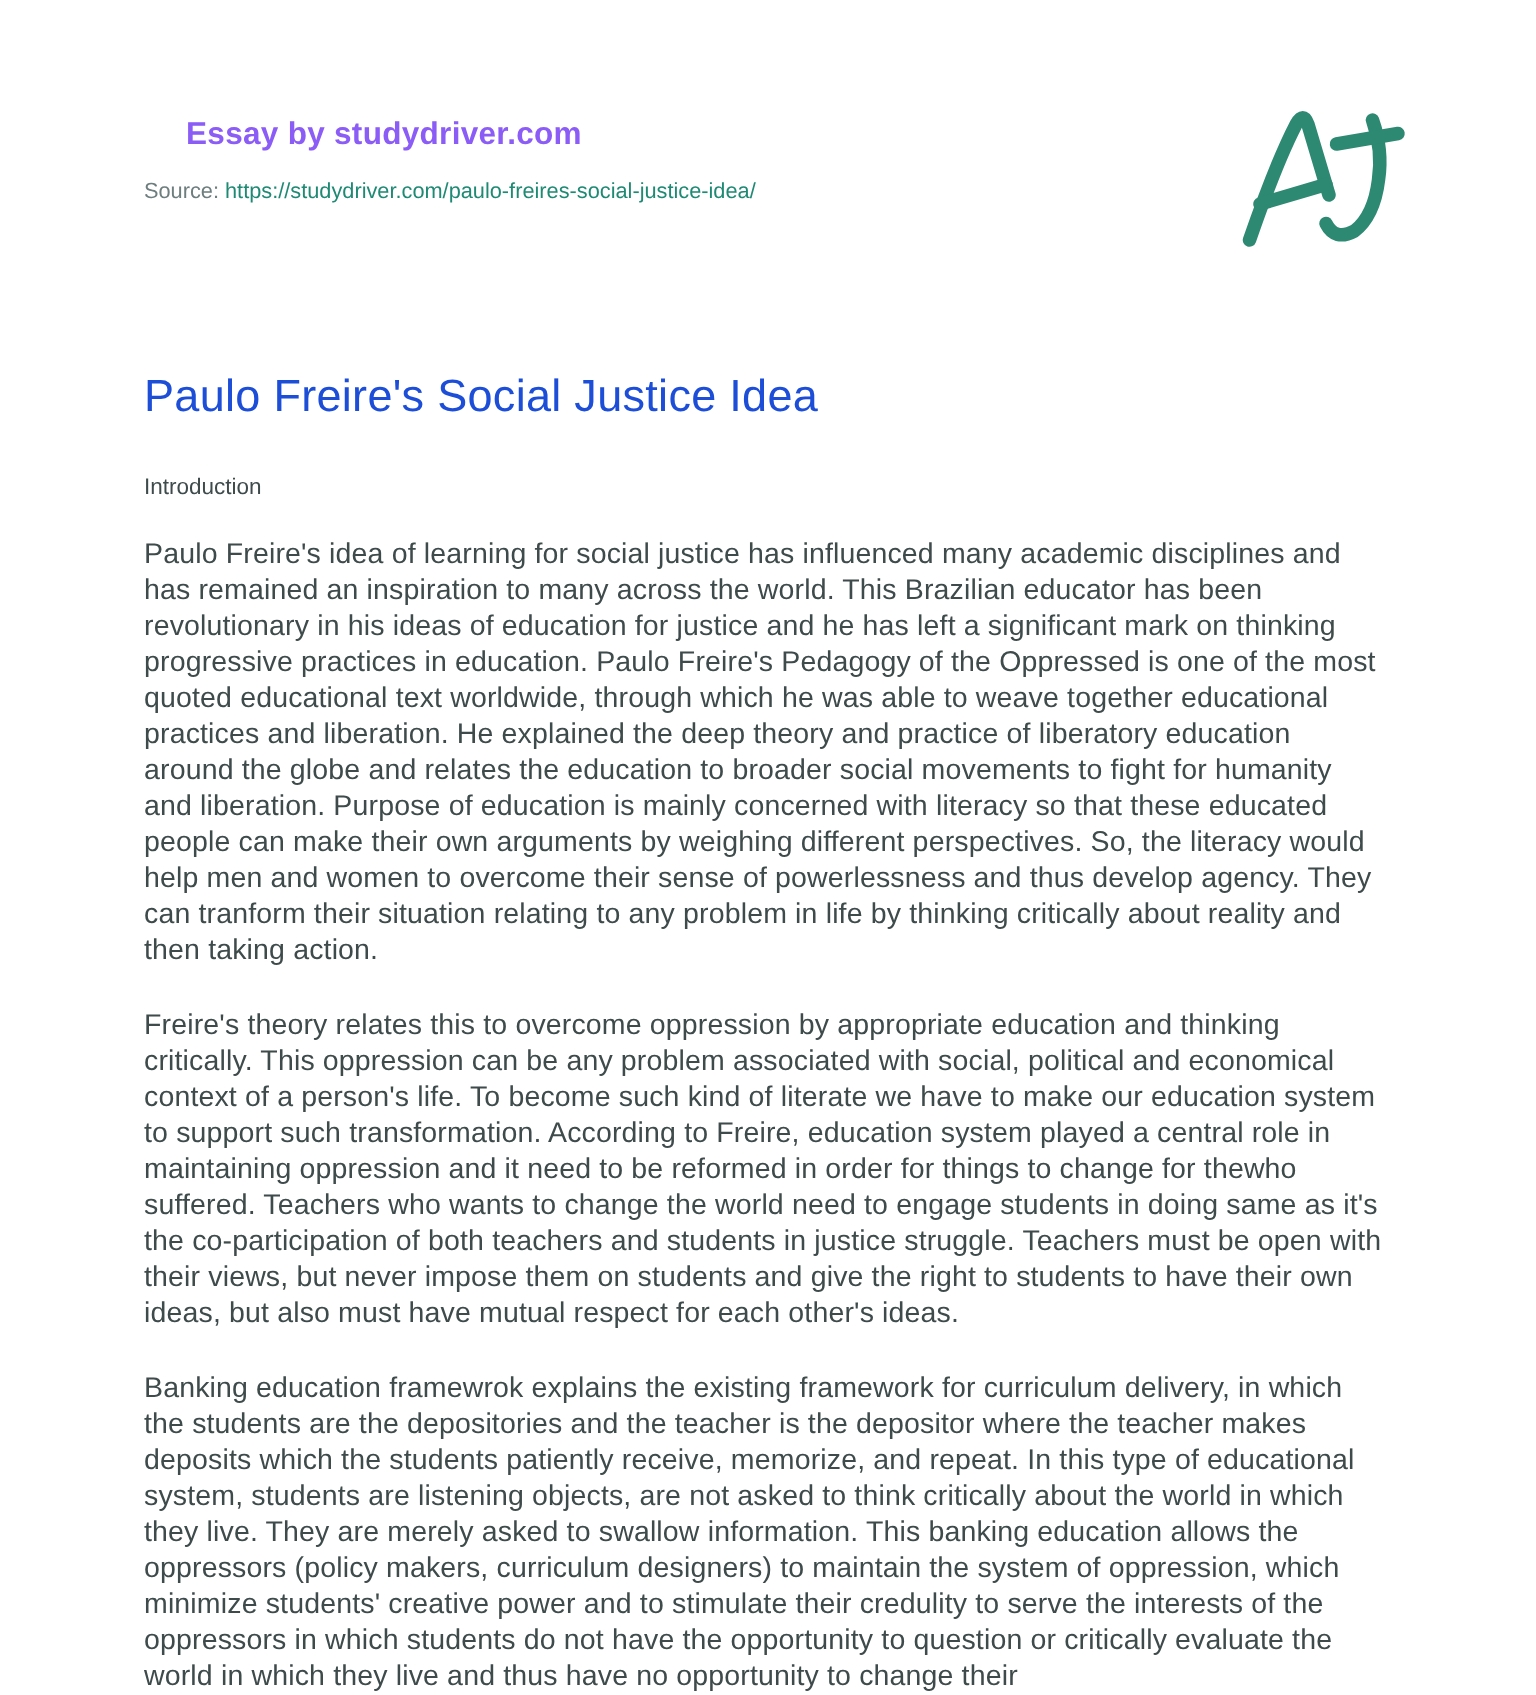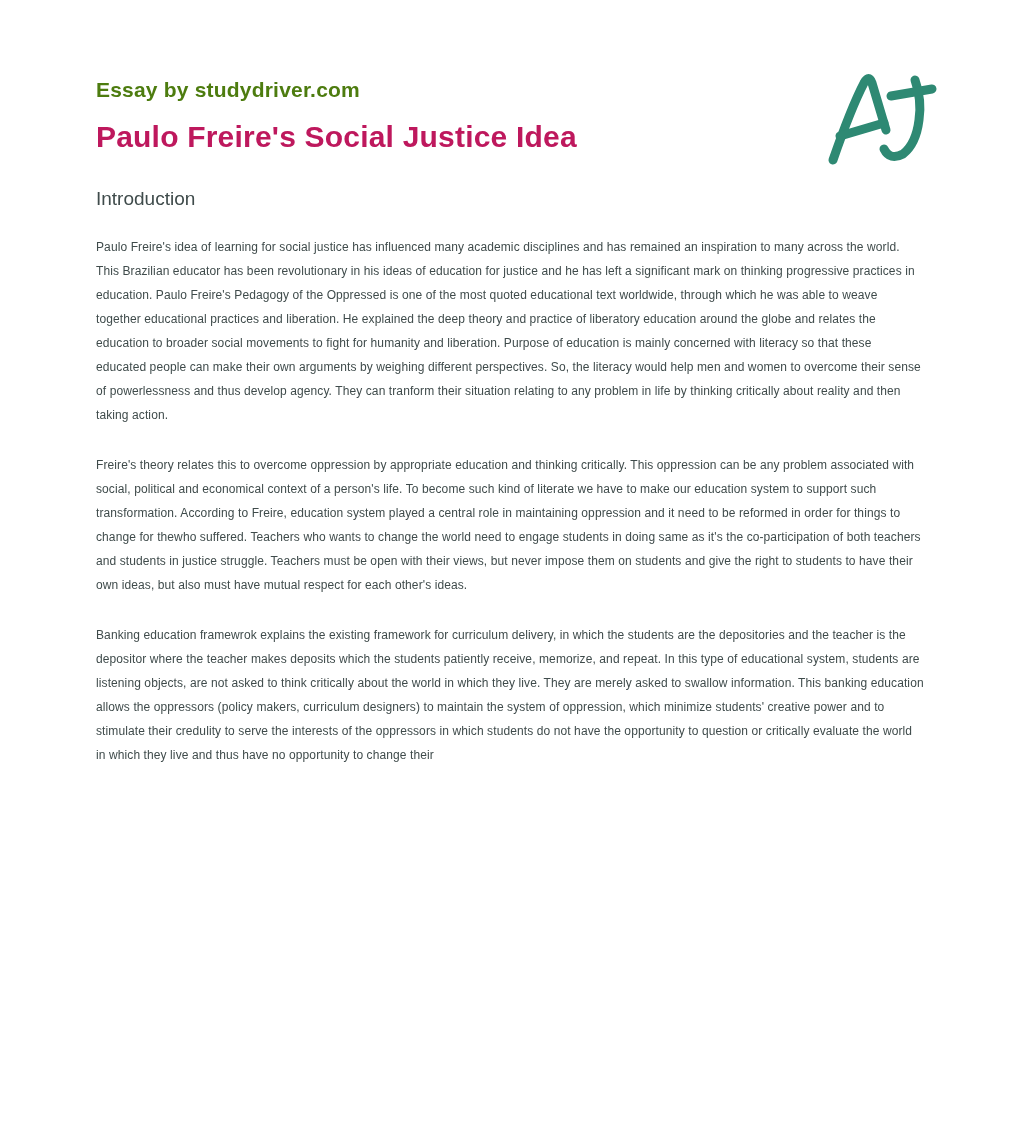--- a/index.html
+++ b/index.html
@@ -22,23 +22,24 @@
   }
 
   
   .doc-header {
     position: relative;
   }
 
   .byline {
     font-size: 21px;
     font-weight: 700;
-    color: #4d7c0f;
+    color: #8b5cf6;
     letter-spacing: 0.2px;
     margin-bottom: 18px;
+    margin-left: 28px;
   }
 
   .source-line {
     font-size: 14.5px;
     color: #6e7d7d;
   }
 
   .source-line a {
     color: #1f8a74;
     text-decoration: none;
@@ -47,55 +48,60 @@
   .logo {
     position: absolute;
     top: -8px;
     right: -14px;
     width: 112px;
     height: 96px;
   }
 
   
   .article-title {
+    margin-top: 112px;
     font-size: 30px;
-    font-weight: 700;
-    color: #be185d;
+    font-weight: 400;
+    color: #1d4ed8;
     letter-spacing: 0.2px;
   }
 
   .article-body {
     margin-top: 34px;
   }
 
   .article-body h3 {
-    font-size: 19px;
+    font-size: 15px;
     font-weight: 400;
     color: #3f4b4b;
     margin: 0 0 25px 0;
   }
 
   .article-body p {
-    font-size: 12px;
+    font-size: 19px;
     font-weight: 400;
     color: #3f4b4b;
     line-height: 24px;
     margin: 0 0 26px 0;
     letter-spacing: 0.1px;
   }
 </style>
 </head>
 <body>
 
 <div class="page">
   <div class="content">
 
     <div class="doc-header">
       <div class="byline">Essay by studydriver.com</div>
 
+      <div class="source-line">
+        <span>Source:</span>
+        <a href="#">https://studydriver.com/paulo-freires-social-justice-idea/</a>
+      </div>
 
       <div class="logo">
         <svg viewBox="0 0 110 96" width="112" height="96" aria-hidden="true">
           <g fill="none" stroke="#2e8973" stroke-width="9" stroke-linecap="round" stroke-linejoin="round">
             <path d="M6 90 Q24 38 37 13 Q42 4 45 13 L59 60"></path>
             <path d="M13 66 L57 53"></path>
             <path d="M88 10 Q95 30 92 50 Q89 74 76 84 Q63 91 57 79"></path>
             <path d="M64 26 L105 19"></path>
           </g>
         </svg>

